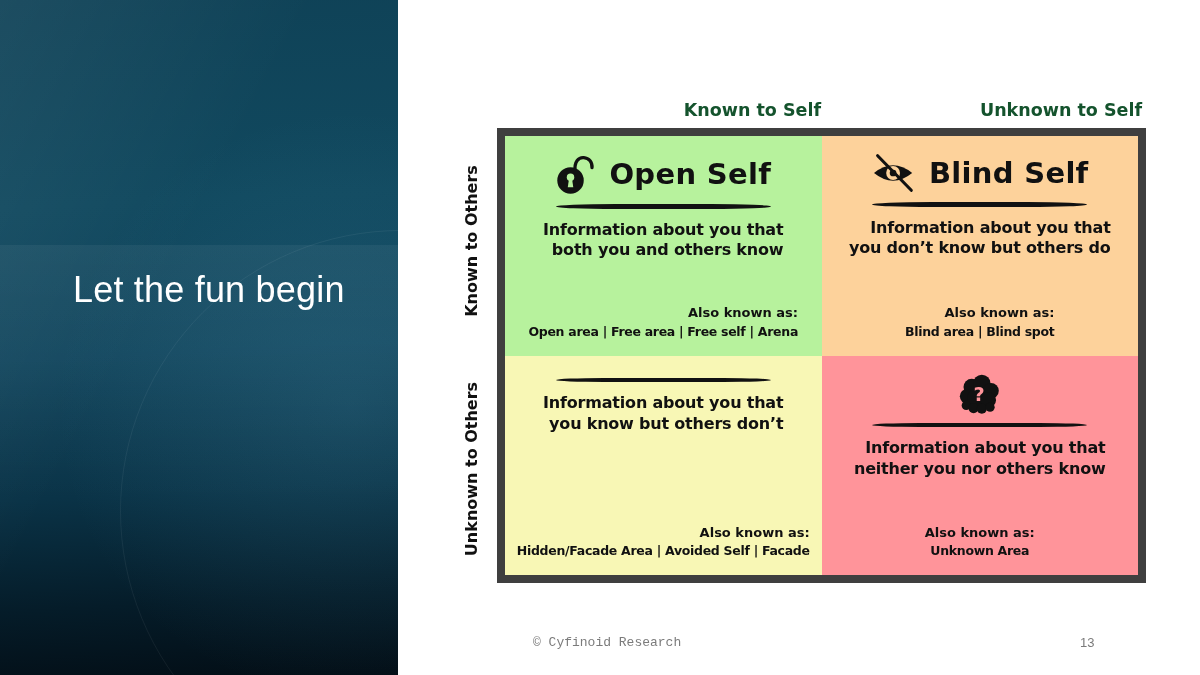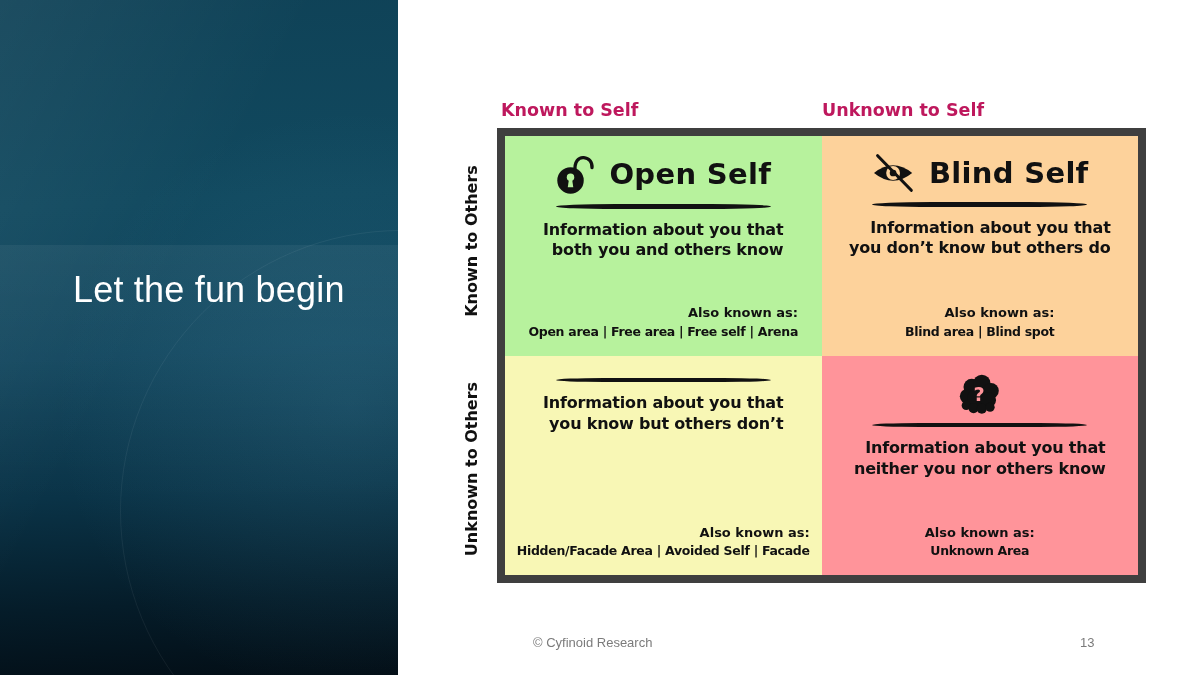--- a/index.html
+++ b/index.html
@@ -23,22 +23,22 @@
     content:"";position:absolute;left:120px;top:230px;width:560px;height:560px;
     border-radius:50%;border:1px solid rgba(255,255,255,0.06);
   }
   .slide-title{
     position:absolute;left:73px;top:266px;width:300px;
     font-family:"Liberation Sans",sans-serif;
     font-size:36px;line-height:1.36;color:#ffffff;font-weight:400;letter-spacing:0.2px;
   }
   
   .col-header{
-    position:absolute;top:100px;width:320px;text-align:left;
-    font-size:17.5px;font-weight:700;color:#be185d;
+    position:absolute;top:100px;width:320px;text-align:right;
+    font-size:17.5px;font-weight:700;color:#14532d;
   }
   .col-header.c1{left:501px;}
   .col-header.c2{left:822px;}
   .row-label{
     position:absolute;width:226px;height:22px;text-align:center;
     font-size:16px;font-weight:700;color:#111;
     transform:rotate(-90deg);transform-origin:center;
   }
   .row-label.r1{left:360px;top:230px;}
   .row-label.r2{left:360px;top:458px;}
@@ -56,21 +56,21 @@
   .underline{width:215px;height:4.5px;background:#111;border-radius:50% / 100%;margin-top:9px;}
   .q-desc{
     margin-top:11px;font-size:16px;font-weight:700;line-height:1.3;text-align:right;
     white-space:pre-line;letter-spacing:-0.2px;
   }
   .q-also{margin-top:auto;text-align:center;line-height:1.5;margin-bottom:2px;}
   .q-also-label{font-size:13px;font-weight:700;text-align:right;}
   .q-aliases{font-size:12.5px;font-weight:700;letter-spacing:-0.3px;white-space:nowrap;}
   .icon svg{display:block;}
   
-  .footer-copy{position:absolute;left:533px;top:635px;font-family:Liberation Sans, sans-serif;font-size:13px;color:#7b7b7b;}
+  .footer-copy{position:absolute;left:533px;top:635px;font-family:Liberation Mono, monospace;font-size:13px;color:#7b7b7b;}
   .footer-page{position:absolute;left:1080px;top:635px;width:30px;text-align:left;font-family:"Liberation Sans",sans-serif;font-size:13px;color:#7b7b7b;}
 </style>
 </head>
 <body>
 
 <div class="slide">
 
   <div class="left-panel"></div>
   <div class="slide-title">Let the fun begin</div>
 

